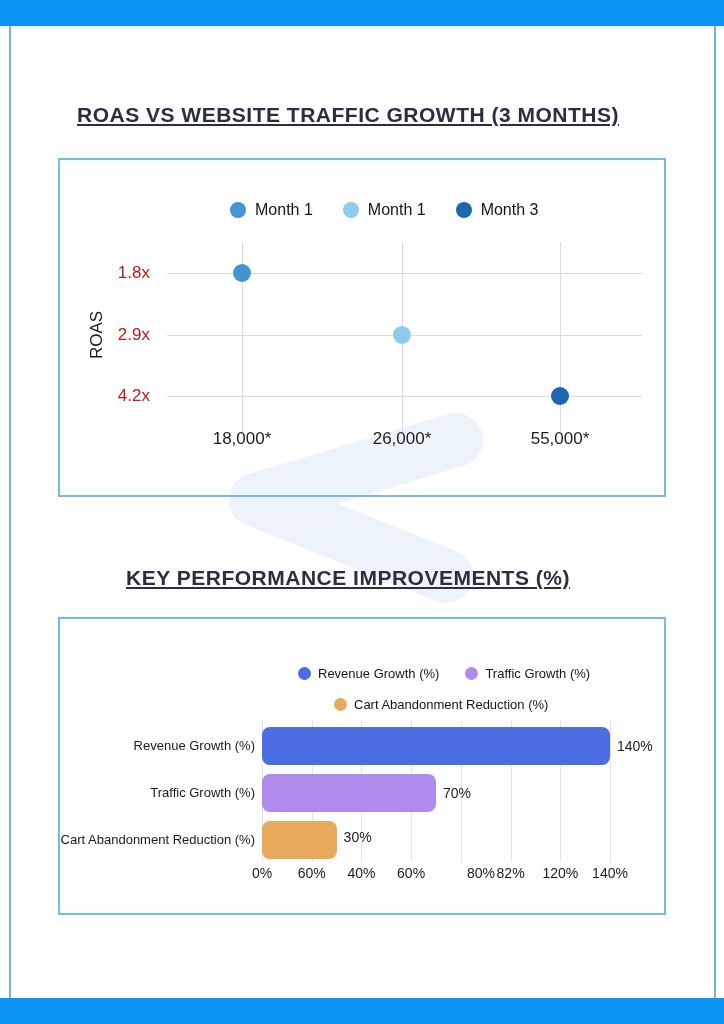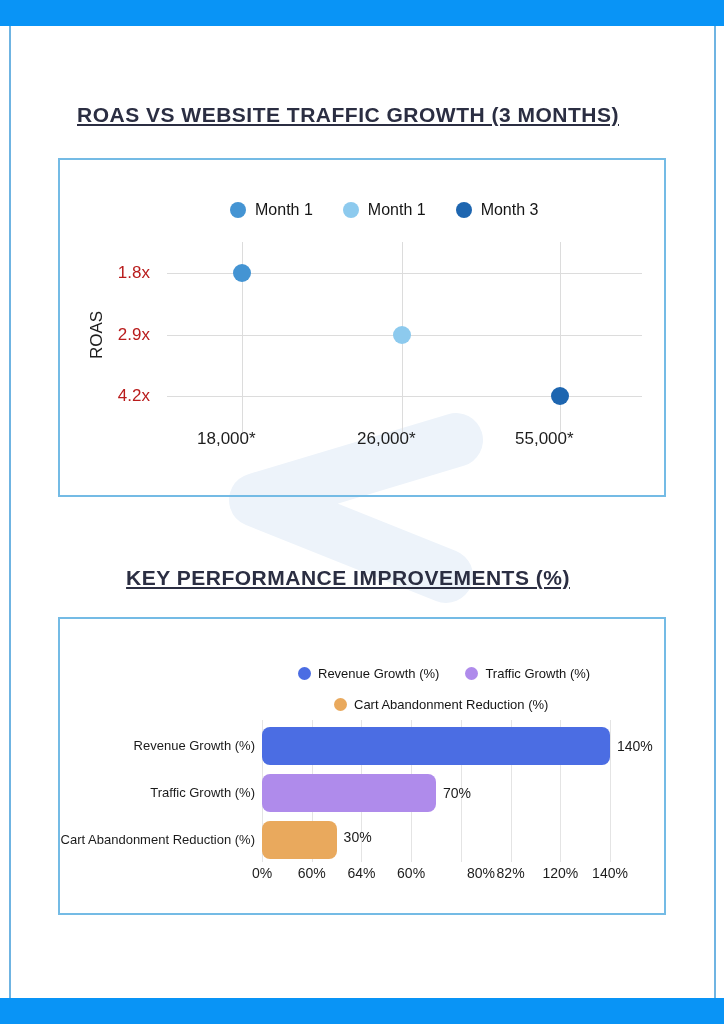--- a/index.html
+++ b/index.html
@@ -35,21 +35,21 @@
   .lg1{gap:30px;left:170px;top:41px;}
   .lg2 .legend-dot{width:13px;height:13px;margin-right:7px;}
   .lg2 .legend-label{font-size:13px;color:#151515;}
   #legend2-row1{gap:26px;left:238px;top:47px;}
   #legend2-row2{left:274px;top:78px;}
   .gridline{position:absolute;background:#DCDCDC;}
   .gridline.v{width:1px;}
   .gridline.h{height:1px;}
   .scatter-dot{position:absolute;width:18px;height:18px;border-radius:50%;z-index:3;}
   .ytick{position:absolute;left:40px;width:50px;text-align:right;font-size:17px;color:#b91c1c;line-height:20px;}
-  .xtick1{position:absolute;width:90px;font-size:17px;color:#1d1d1d;line-height:20px;top:269px;}
+  .xtick1{position:absolute;width:90px;text-align:center;font-size:17px;color:#1d1d1d;line-height:20px;top:269px;}
   #roas-label{
     position:absolute;left:7px;top:165px;width:60px;height:20px;text-align:center;
     font-size:17px;color:#1d1d1d;transform:rotate(-90deg);line-height:20px;
   }
   #xaxis-title1{position:absolute;left:194px;width:300px;top:294px;text-align:center;font-size:17px;color:#1d1d1d;}
   .hbar{position:absolute;left:202px;height:38px;border-radius:8px;z-index:3;}
   .cat-label{position:absolute;left:0;width:195px;text-align:right;font-size:13px;color:#1b1b1b;line-height:16px;}
   .val-label{position:absolute;font-size:14px;color:#1b1b1b;line-height:16px;z-index:4;}
   .xtick2{position:absolute;width:60px;text-align:center;font-size:14px;color:#1d1d1d;line-height:16px;top:246px;}
 </style>
@@ -134,20 +134,20 @@
       <div class="hbar" style="top: 108px; width: 348px; background: rgb(75, 109, 227);"></div>
       <div class="val-label" style="left: 557px; top: 119px;">140%</div>
       <div class="cat-label" style="top: 166px;">Traffic Growth (%)</div>
       <div class="hbar" style="top: 155px; width: 174px; background: rgb(175, 139, 235);"></div>
       <div class="val-label" style="left: 383px; top: 166px;">70%</div>
       <div class="cat-label" style="top: 213px;">Cart Abandonment Reduction (%)</div>
       <div class="hbar" style="top: 202px; width: 74.6px; background: rgb(233, 169, 93);"></div>
       <div class="val-label" style="left: 283.6px; top: 210px;">30%</div>
       <div class="xtick2" style="left: 172px;">0%</div>
       <div class="xtick2" style="left: 221.7px;">60%</div>
-      <div class="xtick2" style="left: 271.4px;">64%</div>
+      <div class="xtick2" style="left: 271.4px;">40%</div>
       <div class="xtick2" style="left: 321.1px;">60%</div>
       <div class="xtick2" style="left: 391px;">80%</div>
       <div class="xtick2" style="left: 420.6px;">82%</div>
       <div class="xtick2" style="left: 470.3px;">120%</div>
       <div class="xtick2" style="left: 520px;">140%</div>
     </div>
 </div>
 
 </body></html>

